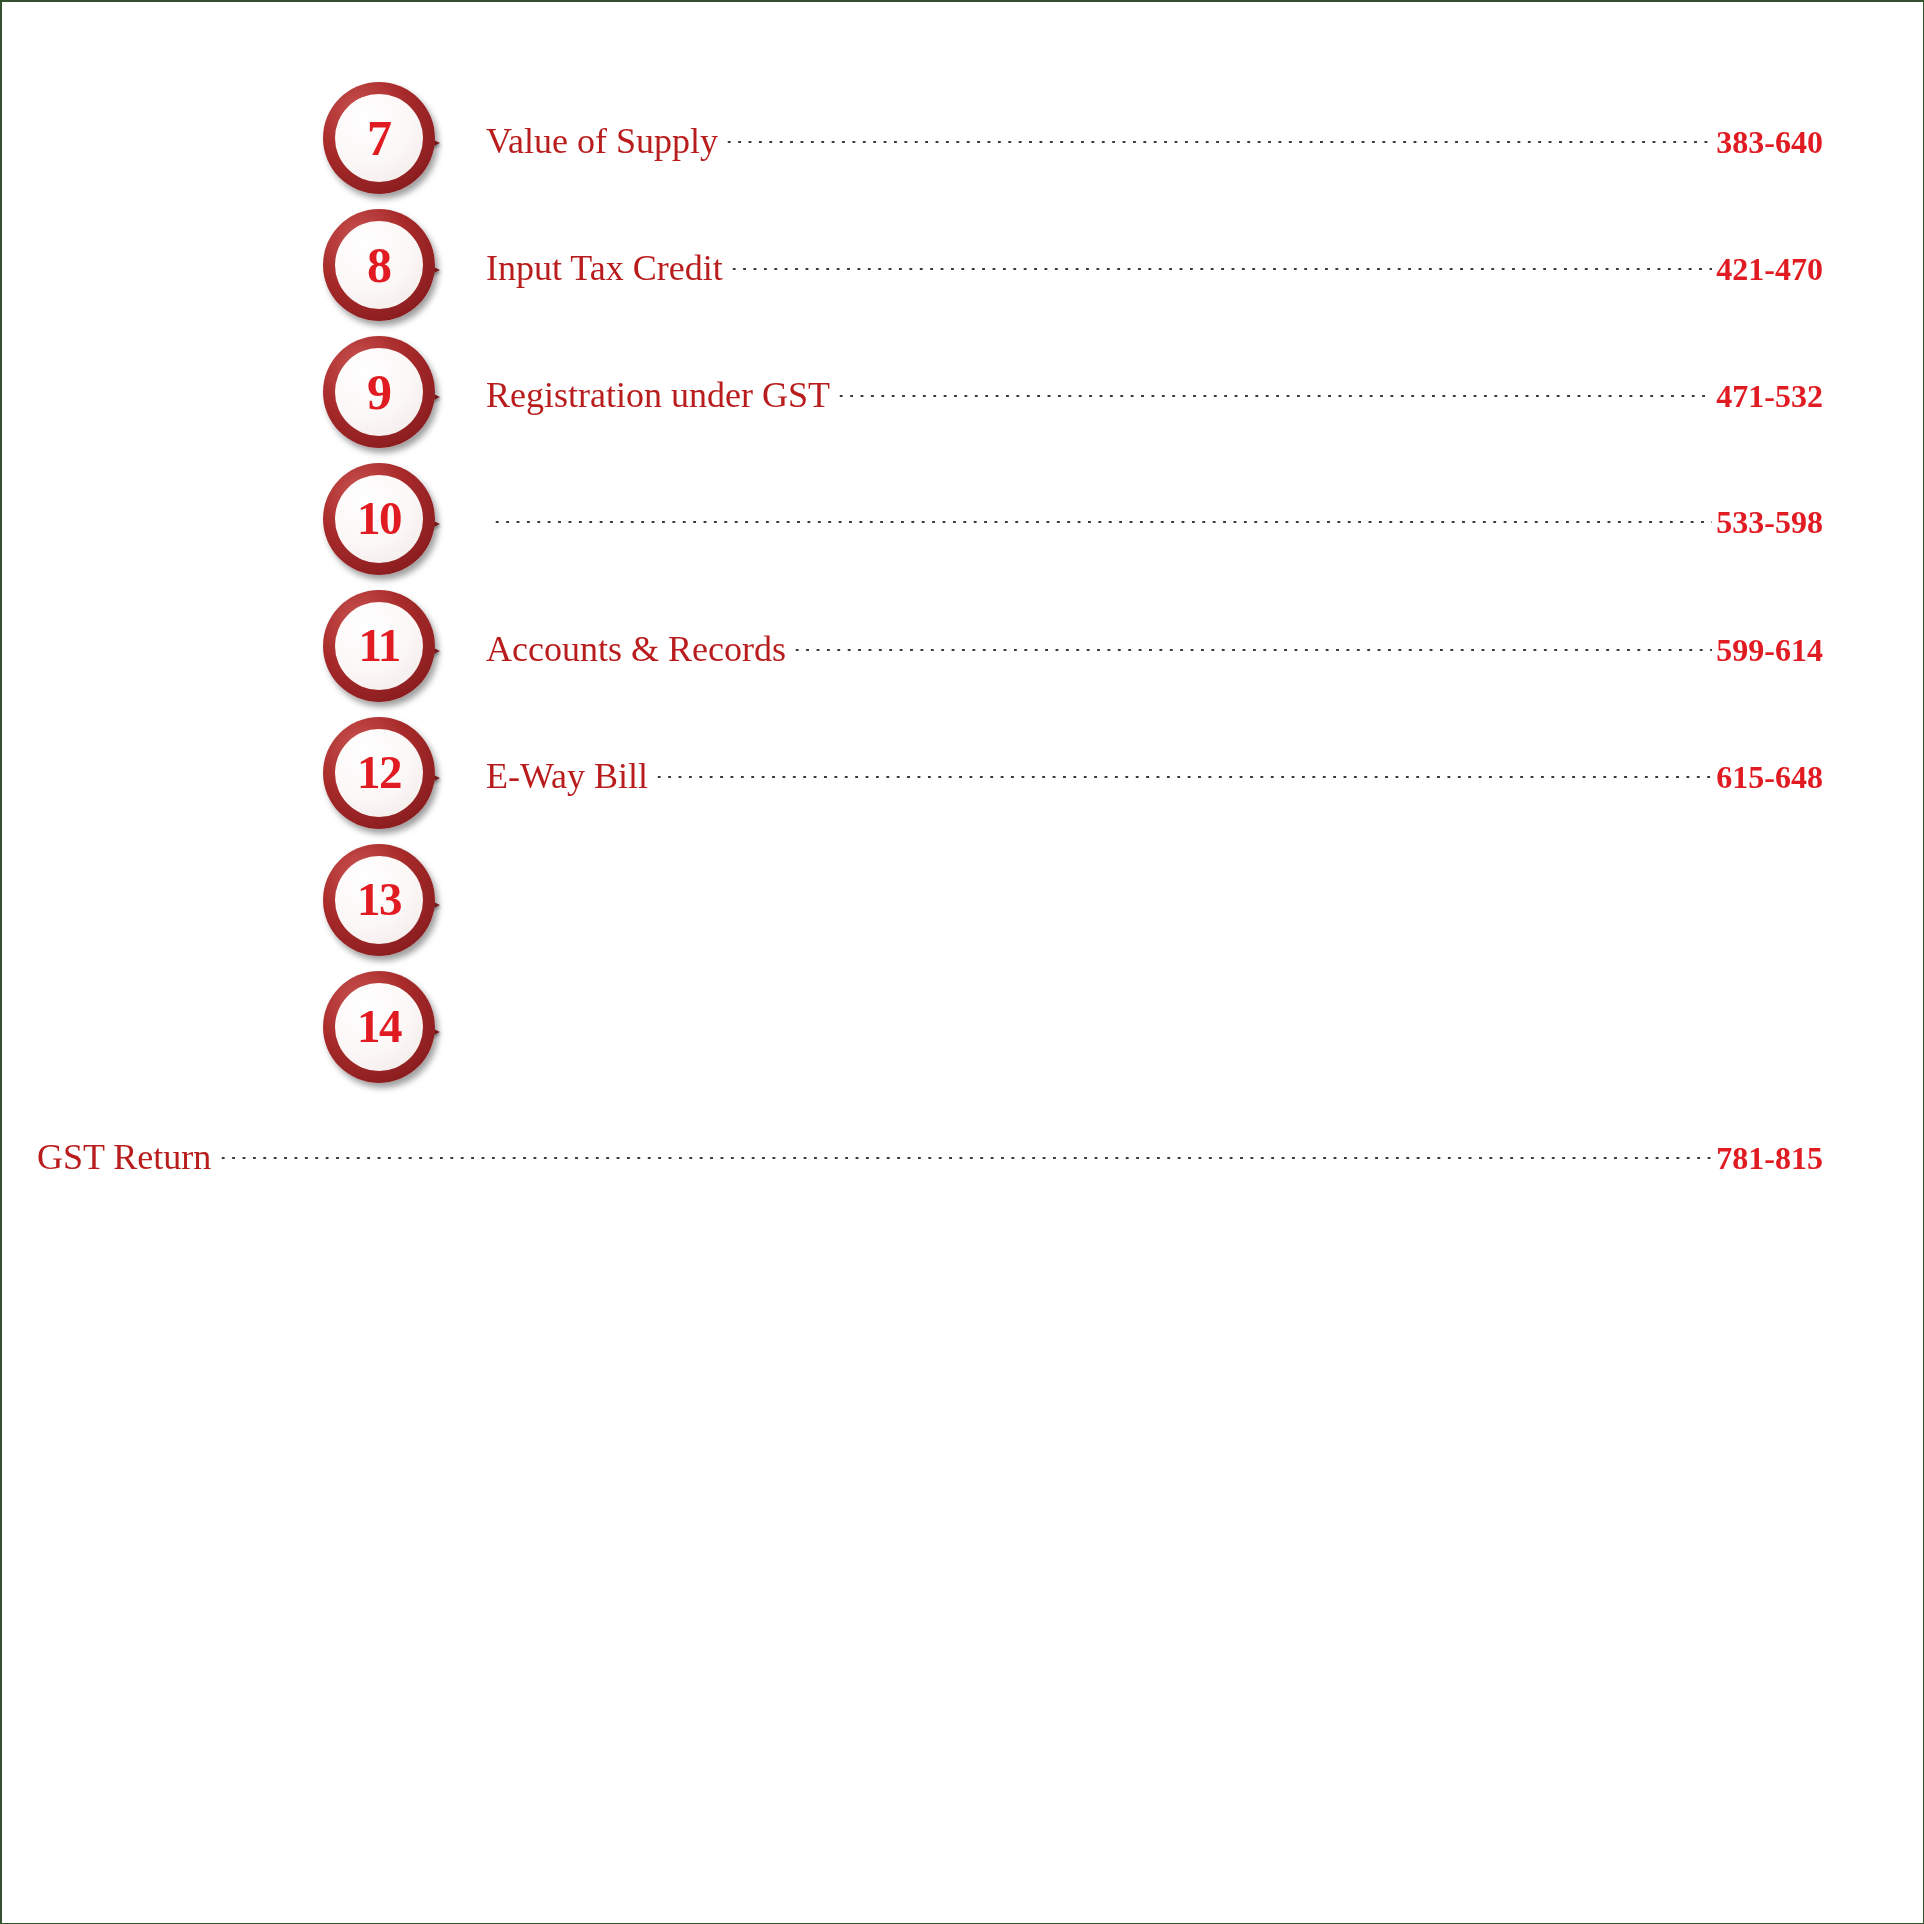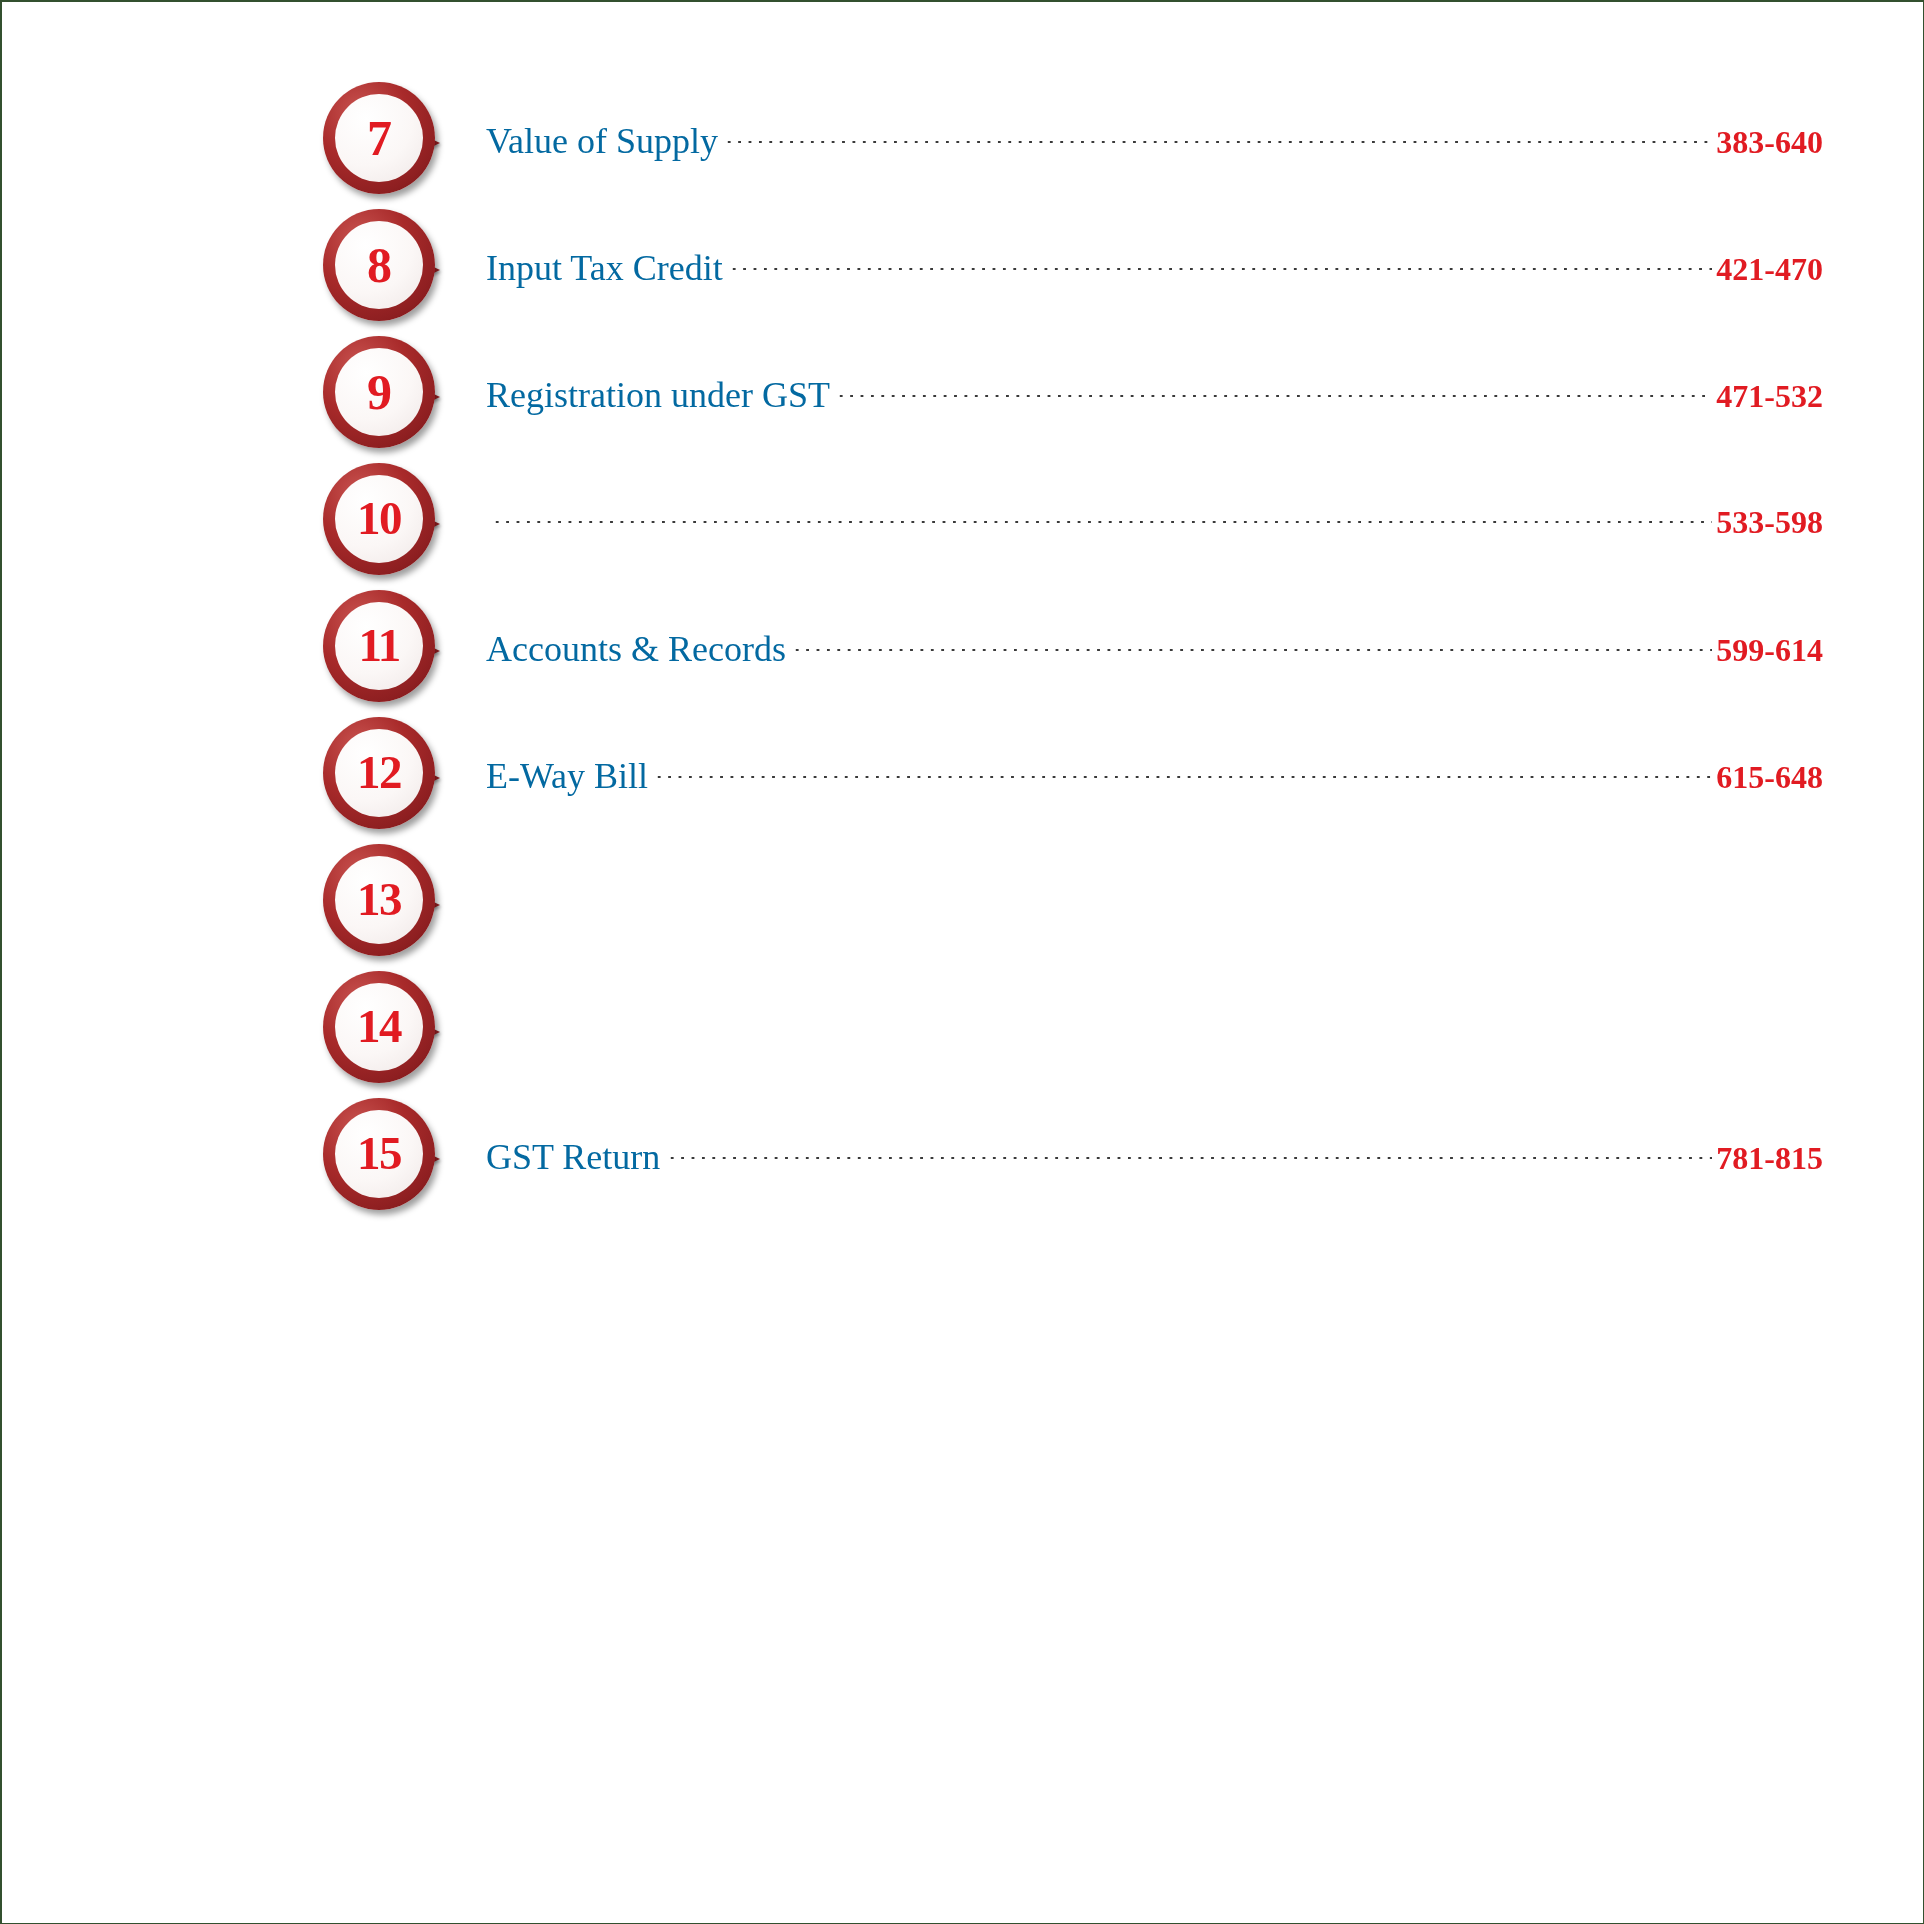--- a/index.html
+++ b/index.html
@@ -108,21 +108,21 @@
   .entry {
     display: flex;
     align-items: baseline;
     flex: 1 1 auto;
     margin-left: 35px;
     margin-right: 104px;
     min-width: 0;
   }
 
   .entry-title {
-    color: #0369a1;
+    color: #b91c1c;
     font-family: "Liberation Serif", serif;
     font-size: 36px;
     line-height: 1.1;
     white-space: nowrap;
     flex: 0 0 auto;
   }
 
   .leader {
     flex: 1 1 auto;
     min-width: 8px;
@@ -257,27 +257,20 @@
       <div class="bubble-wrap">
         <div class="bubble-tail"></div>
         <div class="bubble-outer"></div>
         <div class="bubble-inner">
           <span class="bubble-num two-digit">14</span>
         </div>
       </div>
     </li>
 
     <li class="toc-row">
-      <div class="bubble-wrap">
-        <div class="bubble-tail"></div>
-        <div class="bubble-outer"></div>
-        <div class="bubble-inner">
-          <span class="bubble-num two-digit">15</span>
-        </div>
-      </div>
       <div class="entry">
         <span class="entry-title">GST Return</span>
         <span class="leader"></span>
         <span class="entry-pages">781-815</span>
       </div>
     </li>
 
   </ul>
 </div>
 

